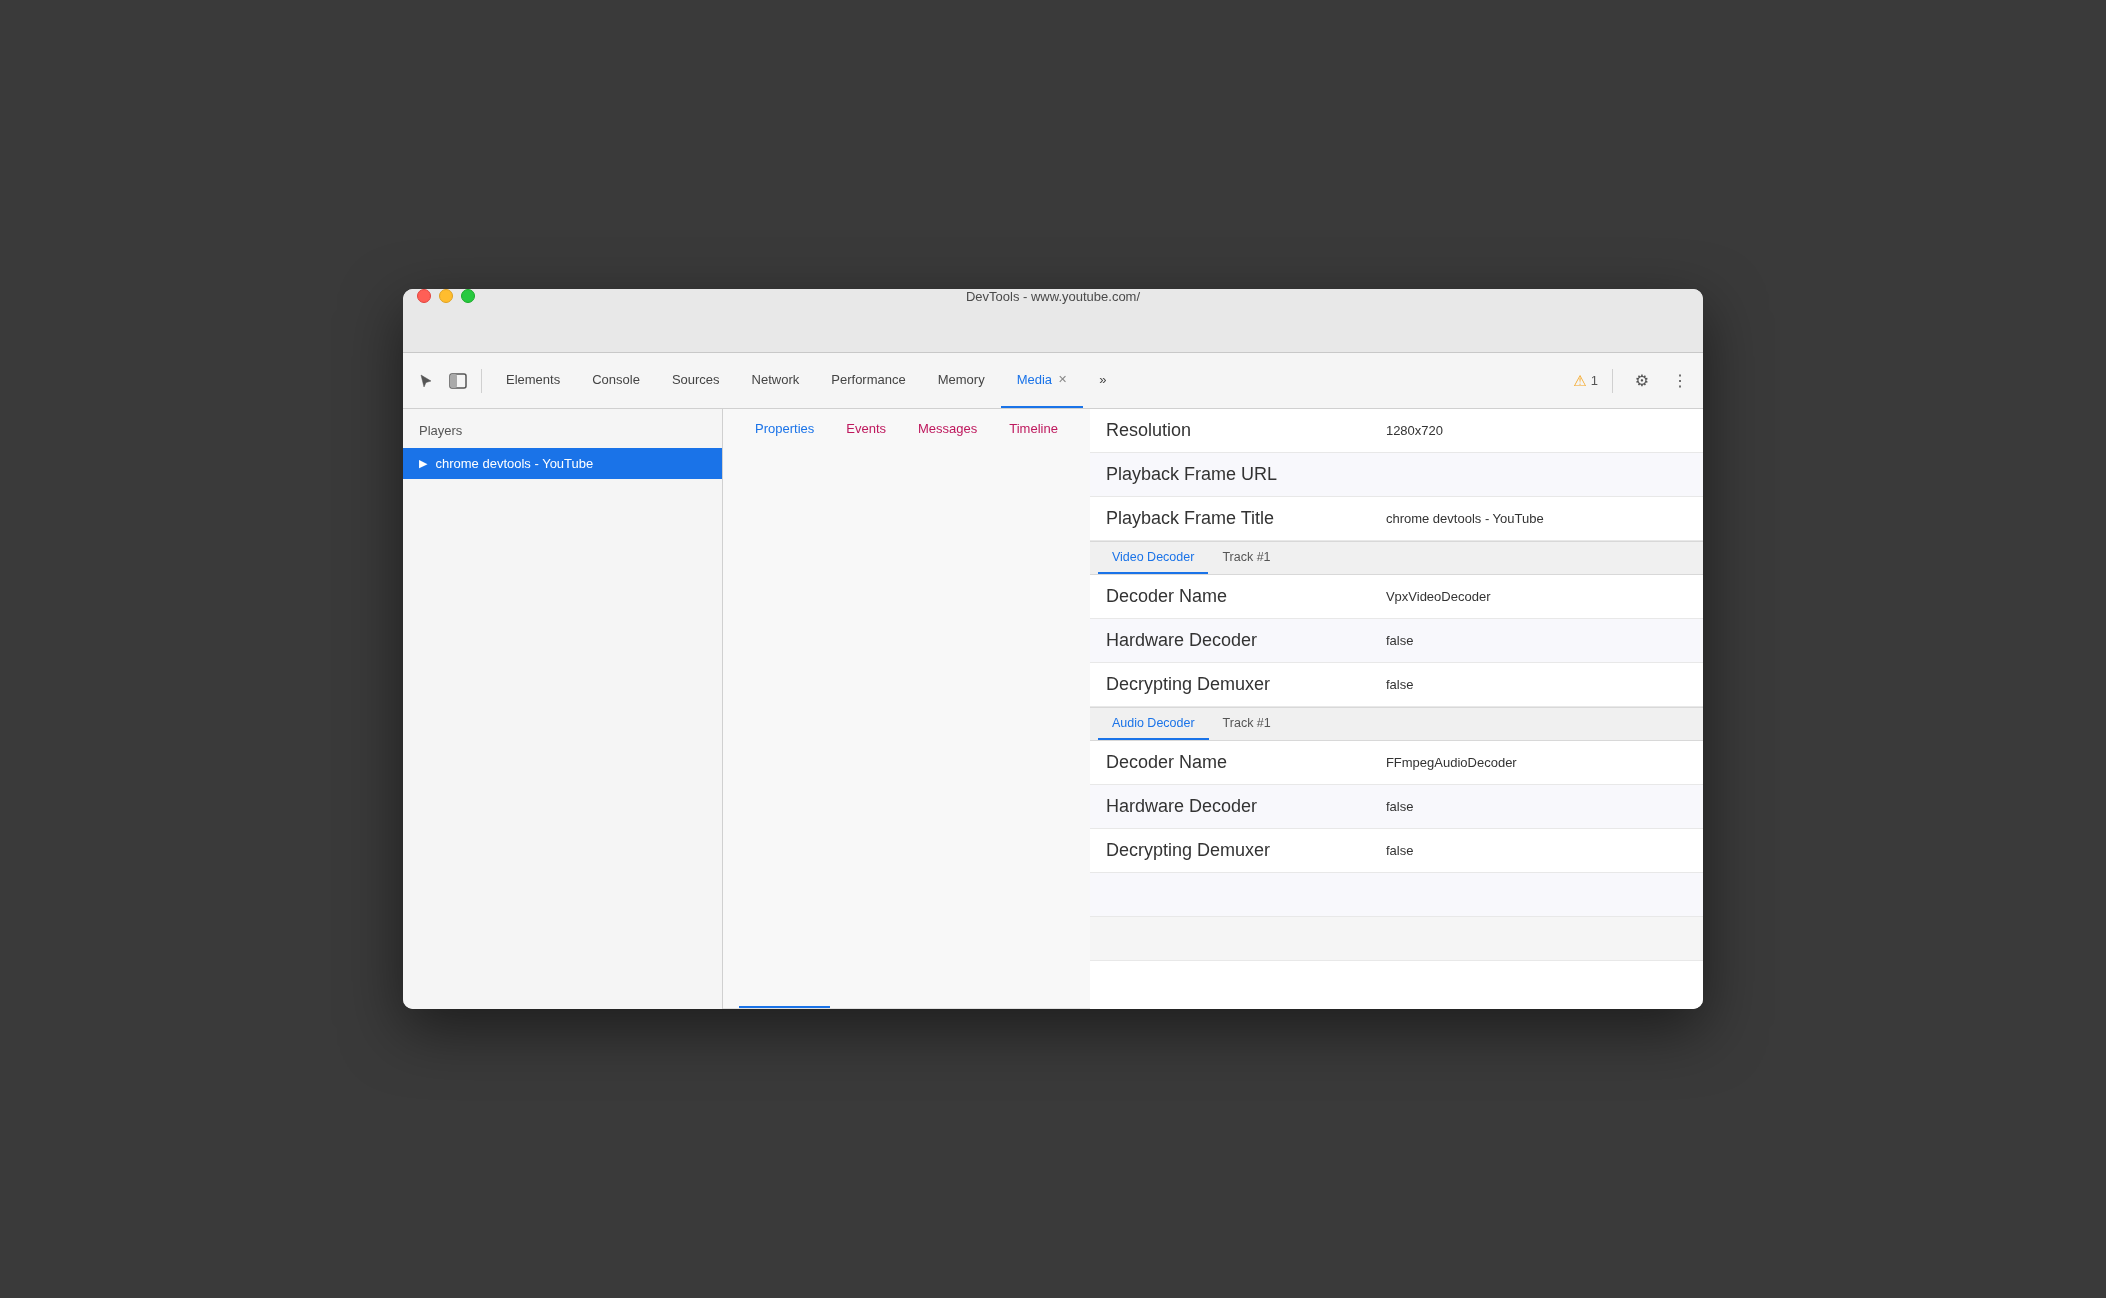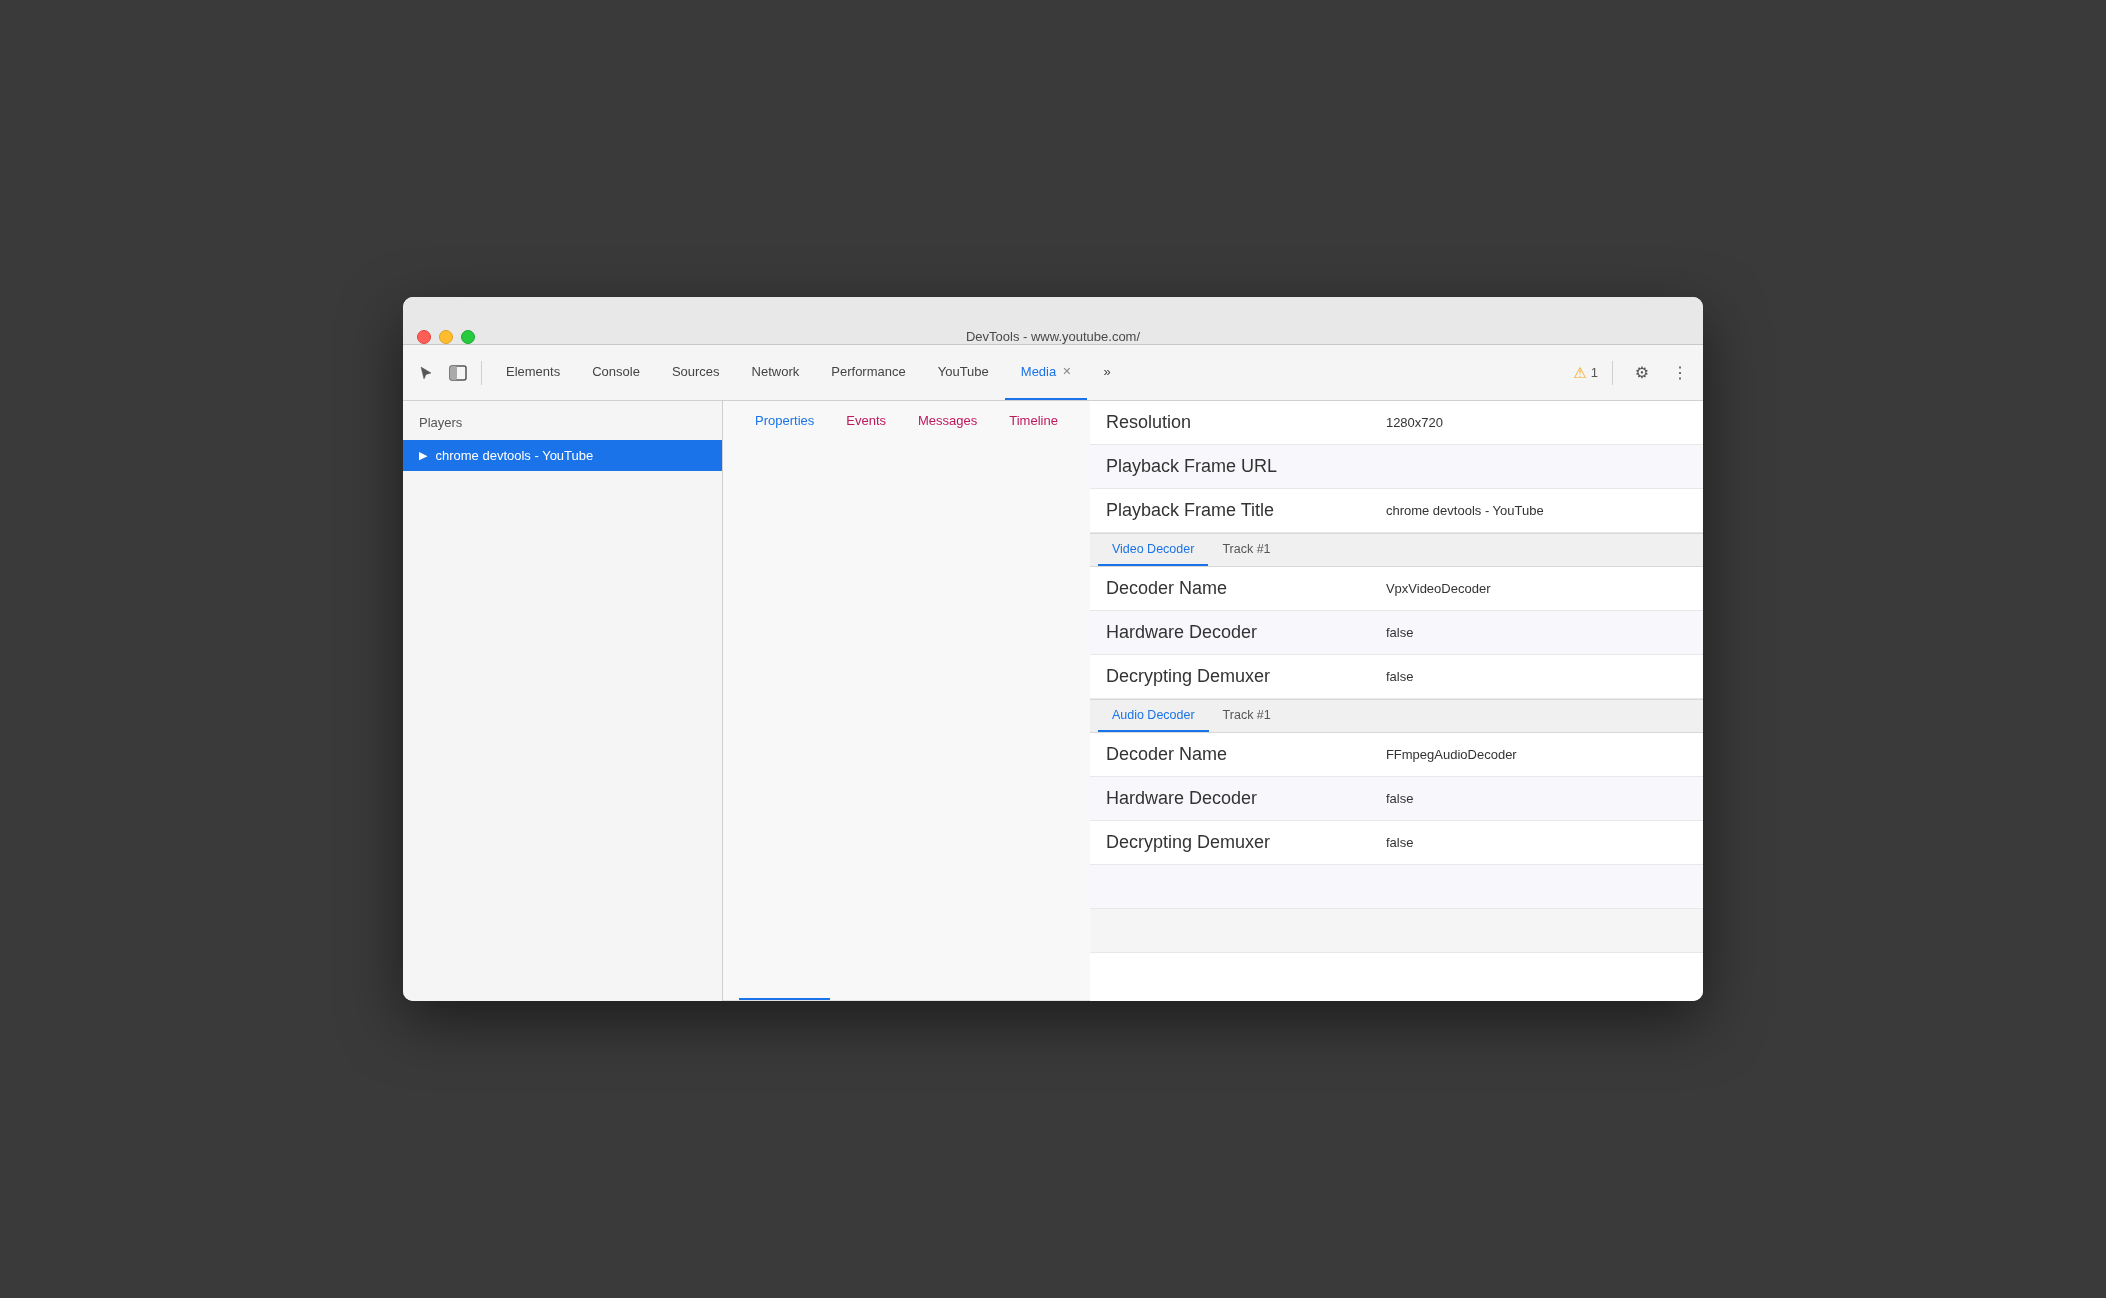--- a/index.html
+++ b/index.html
@@ -17,23 +17,23 @@
       width: 1300px;
       background: #f0f0f0;
       border-radius: 10px;
       overflow: hidden;
       box-shadow: 0 20px 60px rgba(0,0,0,0.5);
     }
 
     
     .title-bar {
       background: #e8e8e8;
-      height: 48px;
-      display: flex;
-      align-items: flex-end;
+      height: 64px;
+      display: flex;
+      align-items: flex-start;
       padding: 0 14px;
       border-bottom: 1px solid #c8c8c8;
       position: relative;
     }
 
     .traffic-lights {
       display: flex;
       gap: 8px;
       align-items: center;
     }
@@ -313,21 +313,21 @@
       <div class="toolbar-tab">
         <span>Sources</span>
       </div>
       <div class="toolbar-tab">
         <span>Network</span>
       </div>
       <div class="toolbar-tab">
         <span>Performance</span>
       </div>
       <div class="toolbar-tab">
-        <span>YouTube</span>
+        <span>Memory</span>
       </div>
       <div class="toolbar-tab active">
         <span>Media</span>
         <span class="tab-close">✕</span>
       </div>
       <div class="toolbar-tab">
         <span>»</span>
       </div>
     </div>
 

